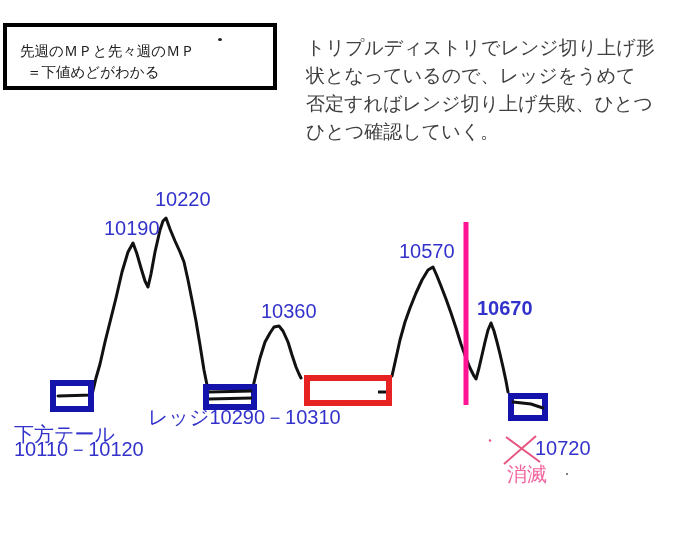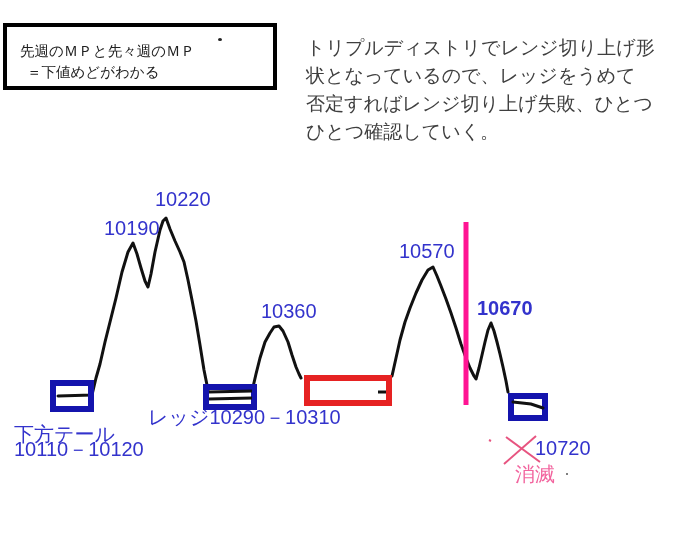--- a/index.html
+++ b/index.html
@@ -19,21 +19,21 @@
     position:relative;width:691px;height:560px;background:#ffffff;overflow:hidden;
     font-family:"Liberation Sans","DejaVu Sans",sans-serif;
   }
   svg{position:absolute;left:0;top:0;}
   .shapes{z-index:1;}
   .overlay{z-index:3;pointer-events:none;}
   .lbl{position:absolute;z-index:2;font-size:20px;line-height:15px;white-space:nowrap;}
   .blue{color:var(--blue);}
   .redtxt{color:var(--redtext);}
   .magentatxt{color:var(--magenta);}
-  .pinktxt{color:var(--pink);margin-left:8px;}
+  .pinktxt{color:var(--pink);}
   .note-box{
     position:absolute;left:3px;top:23px;width:274px;height:67px;box-sizing:border-box;
     border:4px solid #000;background:#fff;z-index:2;
     padding:14px 0 0 13px;color:var(--ink);font-size:14.5px;line-height:21px;
   }
   .note-box .l2{padding-left:7px;}
   .paragraph{
     position:absolute;left:306px;top:34px;z-index:2;
     color:var(--gray);font-size:19px;line-height:28px;
   }

